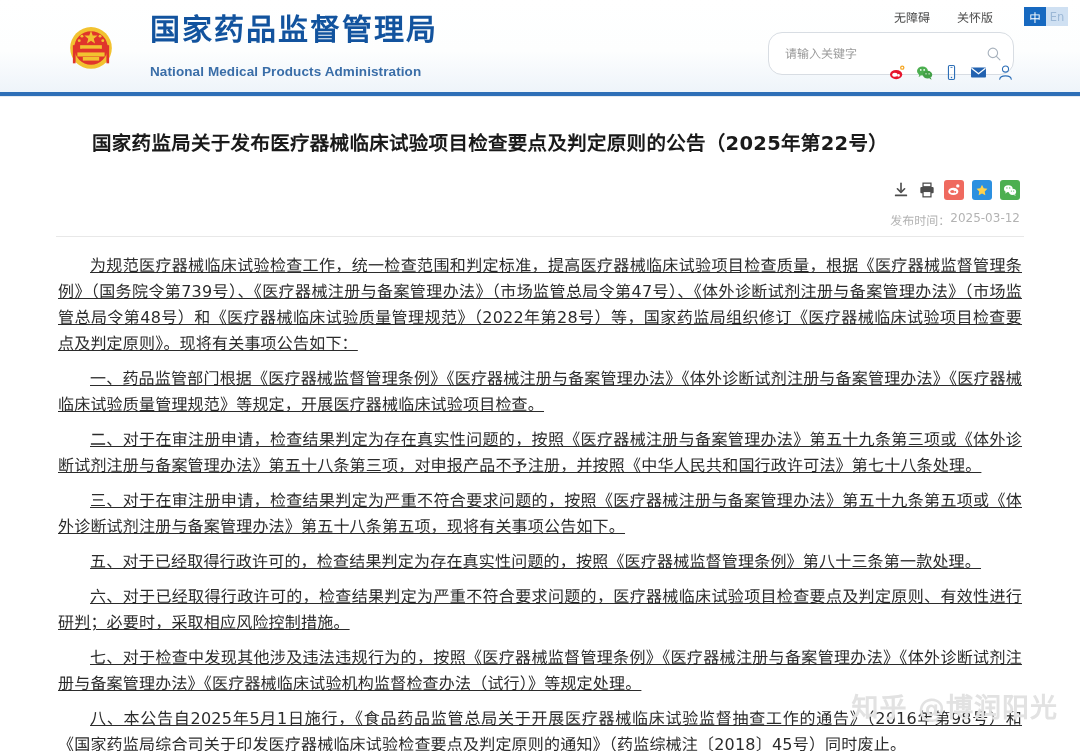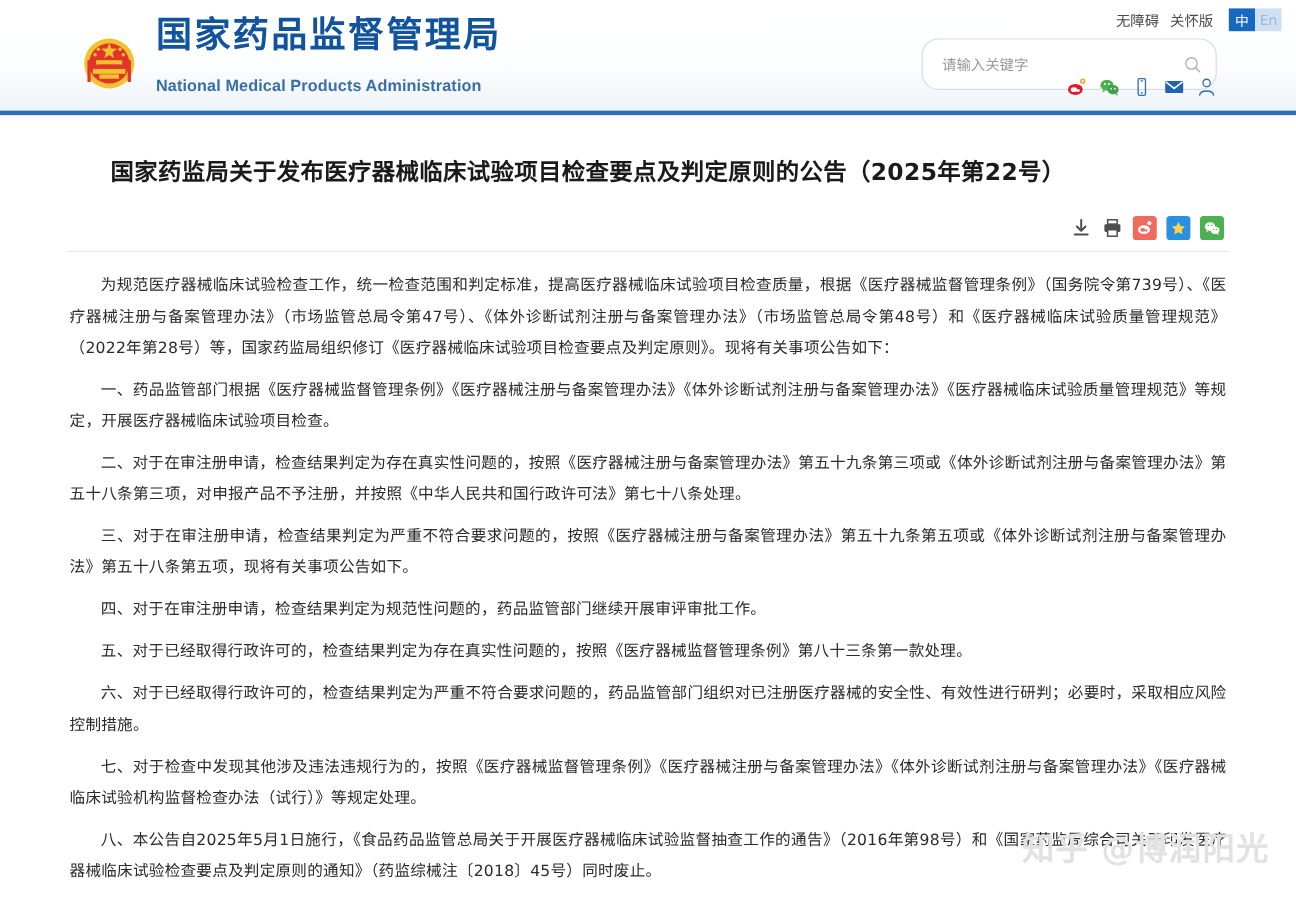--- a/index.html
+++ b/index.html
@@ -26,22 +26,22 @@
     position: relative;
     width: 1080px;
     height: 92px;
   }
 
   .brand {
     position: absolute;
     left: 62px;
     top: 13px;
     display: flex;
-    align-items: flex-end;
-    gap: 10px;
+    align-items: center;
+    gap: 30px;
   }
   .emblem {
     width: 58px;
     height: 58px;
     position: relative;
     flex: 0 0 58px;
   }
   .brand-text { display: flex; flex-direction: column; justify-content: center; }
   .brand-cn {
     font-family: "DejaVu Sans", "Liberation Sans", sans-serif;
@@ -62,21 +62,21 @@
     margin-top: 16px;
     white-space: nowrap;
   }
 
   .util-row {
     position: absolute;
     right: 12px;
     top: 7px;
     display: flex;
     align-items: center;
-    gap: 9px;
+    gap: 27px;
     font-size: 12px;
     color: #555;
   }
   .util-link { color: #4a4a4a; text-decoration: none; white-space: nowrap; font-size: 12px; }
   .lang-toggle { display: flex; margin-left: 4px; }
   .lang-btn {
     width: 22px; height: 19px;
     font-size: 11.5px;
     display: flex; align-items: center; justify-content: center;
     font-family: "DejaVu Sans", sans-serif;
@@ -167,26 +167,27 @@
   }
   .hr-thin { height: 1px; background: #e8e8e8; margin-top: 8px; }
 
   .body-copy {
     margin-top: 16px;
     padding: 0 2px;
   }
   .body-copy p {
     margin: 0 0 9px 0;
     font-family: "DejaVu Sans", "Liberation Sans", sans-serif;
-    font-size: 13px;
+    font-size: 16px;
     line-height: 26px;
     color: #2b2b2b;
     text-indent: 2em;
     text-align: justify;
     letter-spacing: 0.2px;
+    text-decoration: underline;
   }
 
   
   .watermark {
     position: absolute;
     right: 22px;
     bottom: 26px;
     font-family: "DejaVu Sans", "Liberation Sans", sans-serif;
     font-size: 27px;
     font-weight: bold;
@@ -334,30 +335,33 @@
         <ellipse cx="13.6" cy="12.6" rx="5.2" ry="4.4" fill="#ffffff"></ellipse>
         <path d="M17.2 16 L18.2 18.2 L15.4 17 Z" fill="#ffffff"></path>
         <circle cx="5.6" cy="7" r=".95" fill="#4caf50"></circle>
         <circle cx="9.6" cy="7" r=".95" fill="#4caf50"></circle>
         <circle cx="11.9" cy="11.6" r=".8" fill="#4caf50"></circle>
         <circle cx="15.3" cy="11.6" r=".8" fill="#4caf50"></circle>
       </svg>
     </span>
   </div>
 
+  <div class="meta-row">
+    <span>发布时间：</span>
+    <span>2025-03-12</span>
+  </div>
   <div class="hr-thin"></div>
 
   <div class="body-copy">
     <p>为规范医疗器械临床试验检查工作，统一检查范围和判定标准，提高医疗器械临床试验项目检查质量，根据《医疗器械监督管理条例》（国务院令第739号）、《医疗器械注册与备案管理办法》（市场监管总局令第47号）、《体外诊断试剂注册与备案管理办法》（市场监管总局令第48号）和《医疗器械临床试验质量管理规范》（2022年第28号）等，国家药监局组织修订《医疗器械临床试验项目检查要点及判定原则》。现将有关事项公告如下：</p>
     <p>一、药品监管部门根据《医疗器械监督管理条例》《医疗器械注册与备案管理办法》《体外诊断试剂注册与备案管理办法》《医疗器械临床试验质量管理规范》等规定，开展医疗器械临床试验项目检查。</p>
     <p>二、对于在审注册申请，检查结果判定为存在真实性问题的，按照《医疗器械注册与备案管理办法》第五十九条第三项或《体外诊断试剂注册与备案管理办法》第五十八条第三项，对申报产品不予注册，并按照《中华人民共和国行政许可法》第七十八条处理。</p>
     <p>三、对于在审注册申请，检查结果判定为严重不符合要求问题的，按照《医疗器械注册与备案管理办法》第五十九条第五项或《体外诊断试剂注册与备案管理办法》第五十八条第五项，现将有关事项公告如下。</p>
-    <p>四、对于在审注册申请，检查结果判定为规范性问题的，药品监管部门继续开展审评审批工作。</p>
     <p>五、对于已经取得行政许可的，检查结果判定为存在真实性问题的，按照《医疗器械监督管理条例》第八十三条第一款处理。</p>
-    <p>六、对于已经取得行政许可的，检查结果判定为严重不符合要求问题的，药品监管部门组织对已注册医疗器械的安全性、有效性进行研判；必要时，采取相应风险控制措施。</p>
+    <p>六、对于已经取得行政许可的，检查结果判定为严重不符合要求问题的，医疗器械临床试验项目检查要点及判定原则、有效性进行研判；必要时，采取相应风险控制措施。</p>
     <p>七、对于检查中发现其他涉及违法违规行为的，按照《医疗器械监督管理条例》《医疗器械注册与备案管理办法》《体外诊断试剂注册与备案管理办法》《医疗器械临床试验机构监督检查办法（试行）》等规定处理。</p>
     <p>八、本公告自2025年5月1日施行，《食品药品监管总局关于开展医疗器械临床试验监督抽查工作的通告》（2016年第98号）和《国家药监局综合司关于印发医疗器械临床试验检查要点及判定原则的通知》（药监综械注〔2018〕45号）同时废止。</p>
 
   </div>
 
 </div>
 
 <div class="watermark">知乎 @博润阳光</div>
 
 </body></html>

